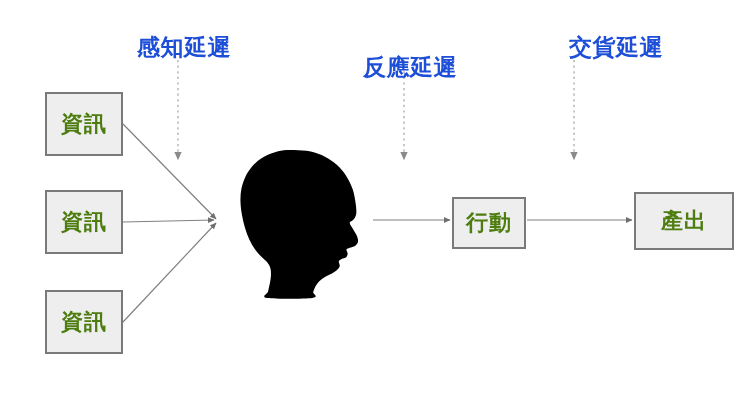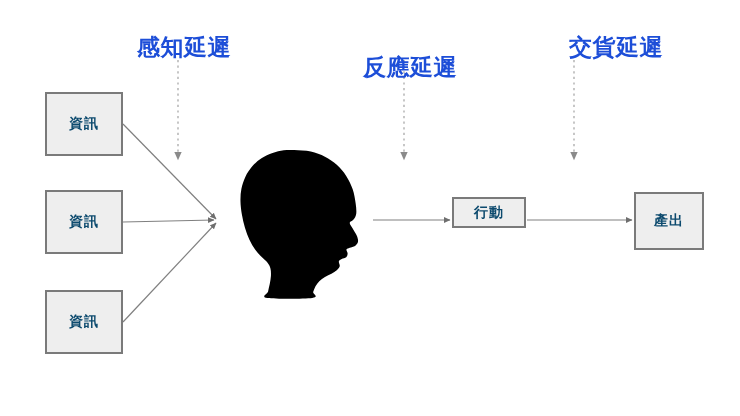--- a/index.html
+++ b/index.html
@@ -36,23 +36,23 @@
     position: absolute;
     background: #eeeeee;
     border: 2px solid #7a7a7a;
     box-sizing: border-box;
     display: flex;
     align-items: center;
     justify-content: center;
   }
   .node-box .node-label {
     font-family: "DejaVu Sans", "Liberation Sans", sans-serif;
-    font-size: 14px;
+    font-size: 22px;
     font-weight: bold;
-    color: #0c4a6e;
+    color: #4d7c0f;
     letter-spacing: 1px;
     white-space: nowrap;
   }
   .svg-layer {
     position: absolute;
     left: 0;
     top: 0;
     width: 740px;
     height: 416px;
     pointer-events: none;
@@ -108,21 +108,21 @@
   <div id="box-layer">
       <div class="node-box" style="left: 45px; top: 92px; width: 78px; height: 64px;">
         <span class="node-label">資訊</span>
       </div>
       <div class="node-box" style="left: 45px; top: 190px; width: 78px; height: 64px;">
         <span class="node-label">資訊</span>
       </div>
       <div class="node-box" style="left: 45px; top: 290px; width: 78px; height: 64px;">
         <span class="node-label">資訊</span>
       </div>
-      <div class="node-box" style="left: 452px; top: 197px; width: 74px; height: 31px;">
+      <div class="node-box" style="left: 452px; top: 197px; width: 74px; height: 52px;">
         <span class="node-label">行動</span>
       </div>
-      <div class="node-box" style="left: 634px; top: 192px; width: 70px; height: 58px;">
+      <div class="node-box" style="left: 634px; top: 192px; width: 100px; height: 58px;">
         <span class="node-label">產出</span>
       </div>
     </div>
 
 </div>
 
 </body></html>

